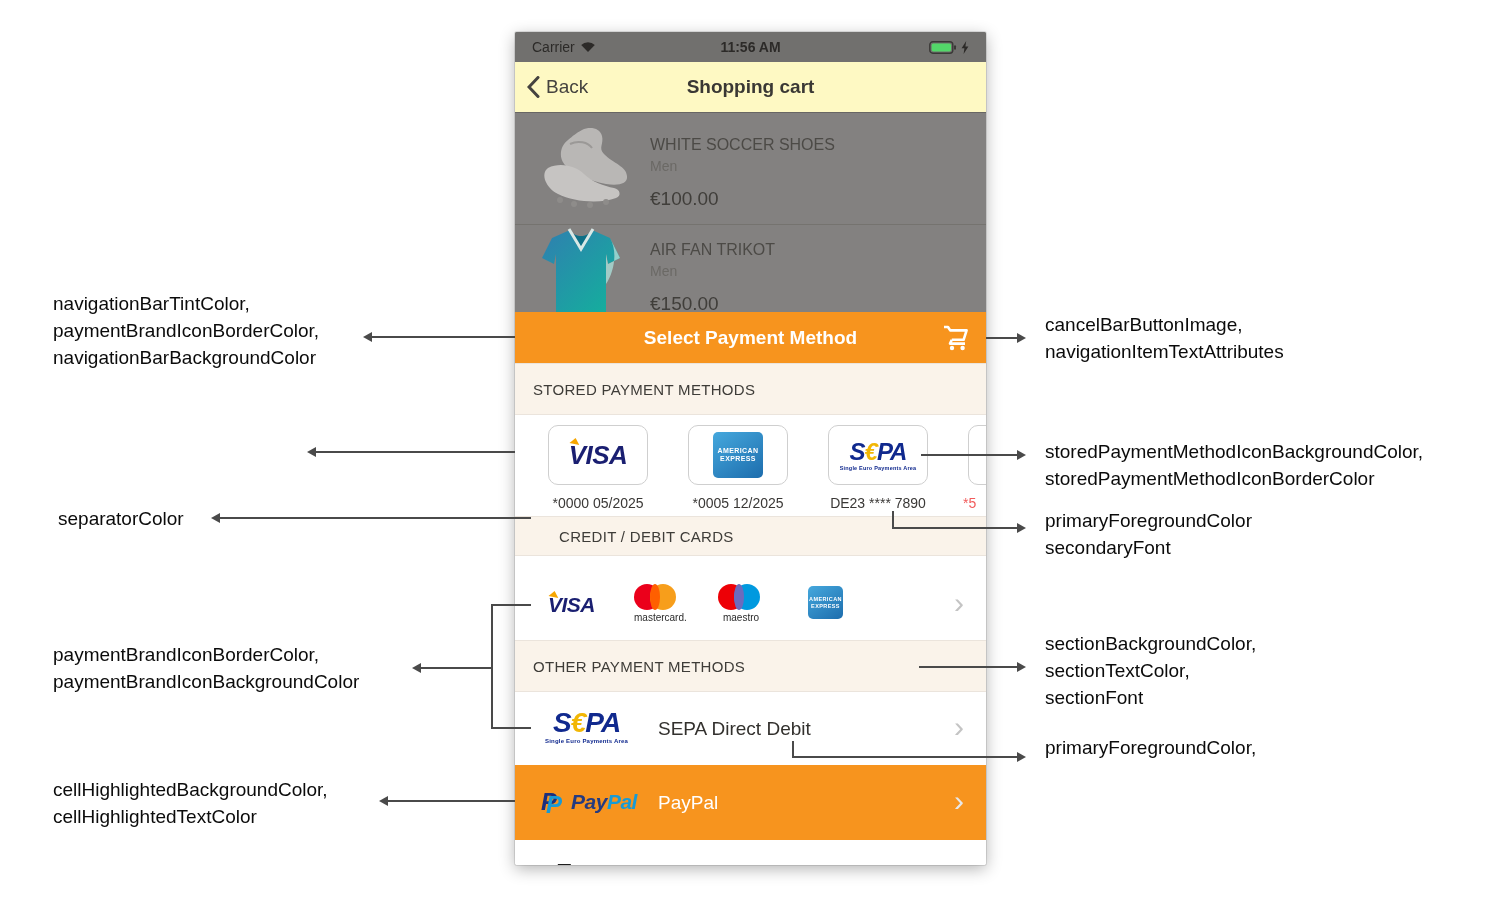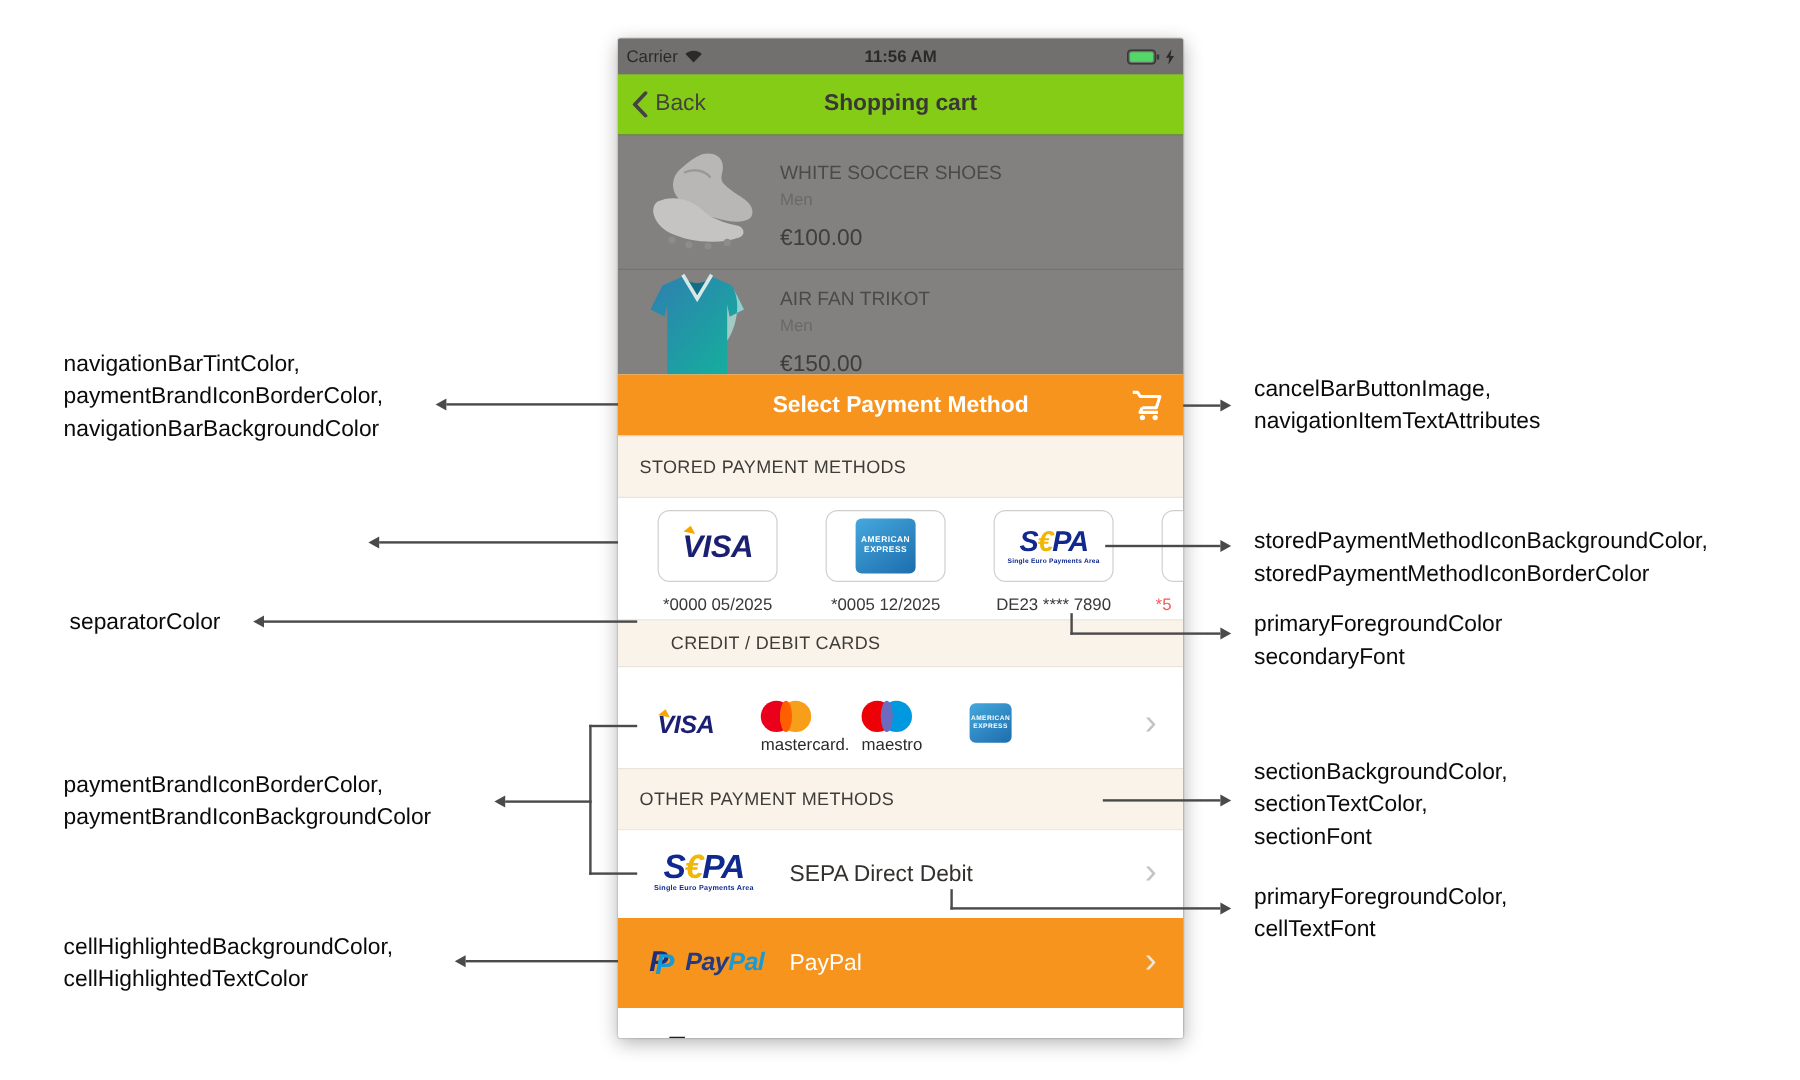--- a/index.html
+++ b/index.html
@@ -14,27 +14,27 @@
   .ah{position:absolute;width:0;height:0;z-index:6;}
   .ah.left{border-top:5px solid transparent;border-bottom:5px solid transparent;border-right:9px solid #4a4a4a;}
   .ah.right{border-top:5px solid transparent;border-bottom:5px solid transparent;border-left:9px solid #4a4a4a;}
 
   
   .phone{position:absolute;left:515px;top:32px;width:471px;height:833px;background:#82807e;
          overflow:hidden;border-radius:2px;z-index:1;
          box-shadow:0 4px 16px rgba(0,0,0,.30),0 0 0 1px rgba(0,0,0,.10);}
 
   .status-bar{position:absolute;left:0;top:0;right:0;height:30px;background:#71706e;
-              display:flex;align-items:center;padding:0 7px;box-sizing:border-box;
+              display:flex;align-items:center;padding:0 17px;box-sizing:border-box;
               color:#2c2a28;font-size:14px;}
   .sb-left{display:flex;align-items:center;gap:5px;}
   .sb-time{position:absolute;left:0;right:0;text-align:center;font-weight:bold;}
   .sb-right{margin-left:auto;display:flex;align-items:center;gap:4px;}
 
-  .nav-bar{position:absolute;left:0;top:30px;right:0;height:50px;background:#84cc16;
+  .nav-bar{position:absolute;left:0;top:30px;right:0;height:50px;background:#fef9c3;
            border-bottom:1px solid #686664;}
   .back-btn{position:absolute;left:12px;top:0;height:50px;display:flex;align-items:center;gap:6px;
             color:#45433f;font-size:19px;}
   .nav-title{position:absolute;left:0;right:0;top:0;height:50px;display:flex;align-items:center;
              justify-content:center;font-size:19px;font-weight:bold;color:#3a3834;}
 
   .products{position:absolute;left:0;top:81px;right:0;height:199px;background:#838180;}
   .prod-cell{position:absolute;left:0;right:0;}
   .prod-cell.c1{top:0;height:111px;border-bottom:1px solid #75736f;}
   .prod-cell.c2{top:105px;height:87px;}
@@ -88,21 +88,21 @@
             font-weight:bold;line-height:1.15;letter-spacing:.4px;}
   .sepa-logo{font-weight:800;font-style:italic;color:#10298e;letter-spacing:-1px;line-height:1;}
   .sepa-euro{color:#f2b705;}
   .sepa-tag{font-size:5.5px;font-weight:bold;color:#10298e;letter-spacing:.2px;font-style:normal;
             text-align:center;margin-top:1px;}
   .mc{position:relative;width:46px;}
   .mc .c1,.mc .c2{position:absolute;width:26px;height:26px;border-radius:50%;top:0;}
   .mc .c1{left:0;}
   .mc .c2{left:16px;}
   .mc .lens{position:absolute;left:16px;top:0;width:10px;height:26px;border-radius:50% / 50%;}
-  .mc-label{position:absolute;top:28px;left:0;right:0;text-align:center;font-size:14px;color:#2b2b2b;}
+  .mc-label{position:absolute;top:28px;left:0;right:0;text-align:center;font-size:10px;color:#2b2b2b;}
   .pp-mark{position:relative;width:26px;height:28px;font-style:italic;font-weight:800;font-size:24px;}
   .pp-mark .pback{position:absolute;left:0;top:0;color:#1b2f7d;}
   .pp-mark .pfront{position:absolute;left:5px;top:3px;color:#1799d6;}
   .pp-word{font-style:italic;font-weight:800;font-size:21px;letter-spacing:-.5px;}
   .pp-word .pay{color:#253b80;}
   .pp-word .pal{color:#179bd7;}
 
   .bottom-glyph{position:absolute;left:42px;top:300px;display:flex;gap:9px;}
   .bottom-glyph span{display:block;background:#1d1d1d;}
   .bg1{width:13px;height:6px;transform:skewX(-18deg);}
@@ -141,21 +141,20 @@
     <div>primaryForegroundColor</div>
     <div>secondaryFont</div>
   </div>
   <div class="ann" style="left:1045px;top:630px;">
     <div>sectionBackgroundColor,</div>
     <div>sectionTextColor,</div>
     <div>sectionFont</div>
   </div>
   <div class="ann" style="left:1045px;top:734px;">
     <div>primaryForegroundColor,</div>
-    <div>cellTextFont</div>
   </div>
 
   <div class="conn h" style="left:372px;top:336px;width:143px;"></div>
   <div class="ah left" style="left:363px;top:332px;"></div>
 
   <div class="conn h" style="left:316px;top:451px;width:199px;"></div>
   <div class="ah left" style="left:307px;top:447px;"></div>
 
   <div class="conn h" style="left:220px;top:517px;width:311px;"></div>
   <div class="ah left" style="left:211px;top:513px;"></div>

